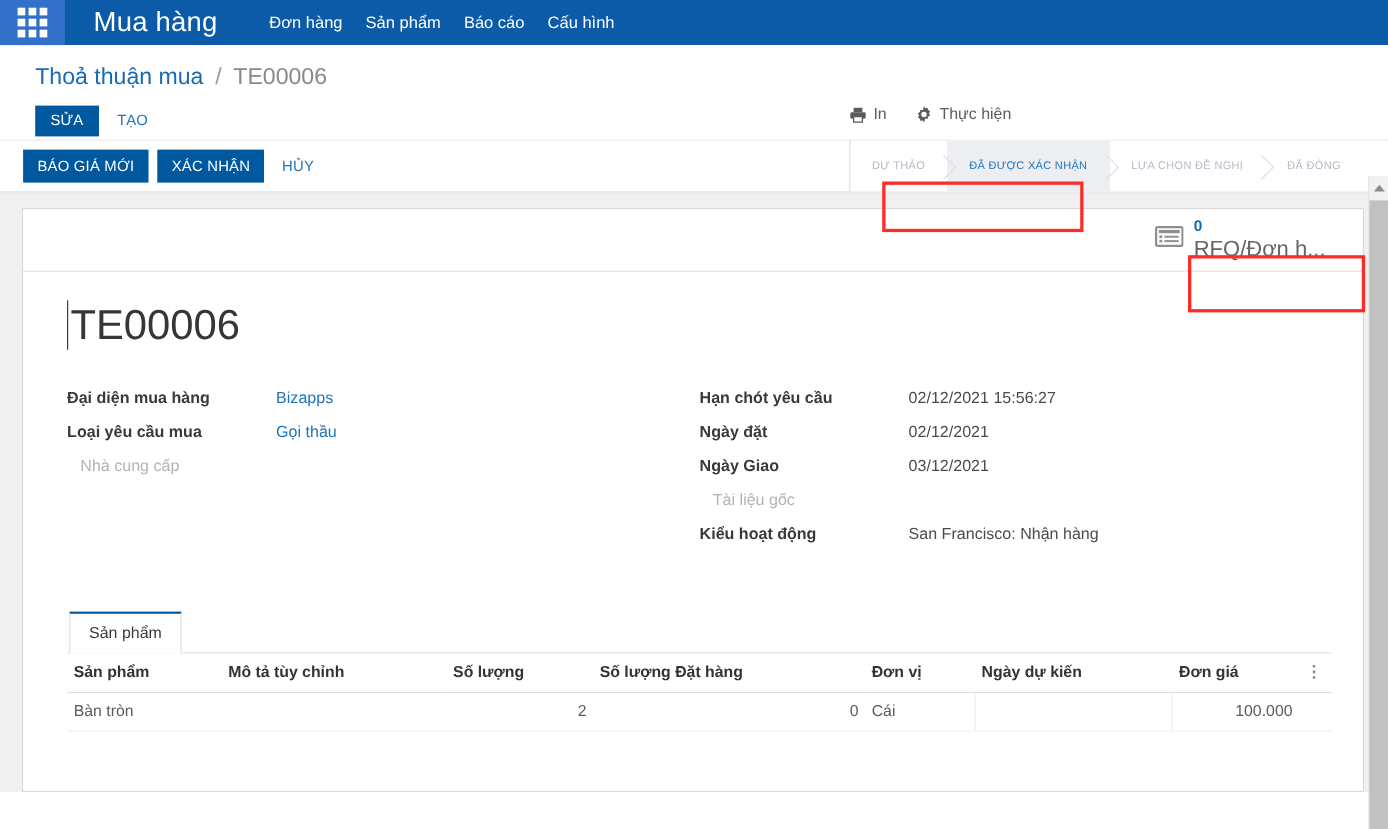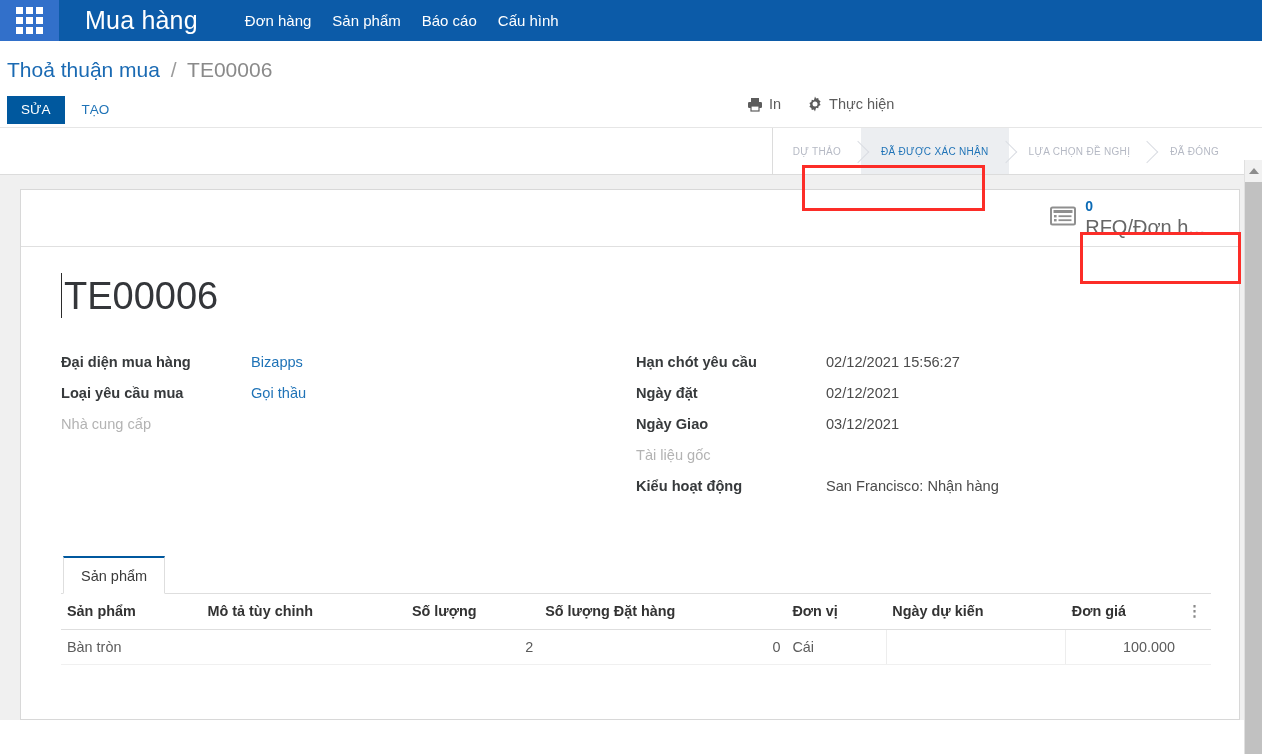--- a/index.html
+++ b/index.html
@@ -62,21 +62,21 @@
     color: #ffffff;
     font-size: 15px;
     cursor: pointer;
     white-space: nowrap;
   }
 
   
   .control-panel {
     background: #ffffff;
     position: relative;
-    padding-left: 7px;
+    padding-left: 32px;
     border-bottom: 1px solid #e6e6e6;
   }
   .breadcrumb {
     padding-top: 17px;
     font-size: 21px;
     white-space: nowrap;
   }
   .breadcrumb .crumb-link {
     color: #1a6ab3;
     cursor: pointer;
@@ -303,20 +303,21 @@
   .field-label {
     width: 190px;
     font-size: 14.6px;
     font-weight: bold;
     color: #373a3c;
     white-space: nowrap;
   }
   .field-label.empty {
     color: #b3b3b3;
     font-weight: normal;
+    margin-left: 12px;
   }
   .field-value {
     font-size: 14.6px;
     color: #4b4b4b;
     white-space: nowrap;
   }
   .field-value.link {
     color: #1f73b7;
     cursor: pointer;
   }
@@ -463,20 +464,25 @@
             <circle cx="8" cy="8" r="2.5" fill="#ffffff"></circle>
           </svg>
         </span>
         <span>Thực hiện</span>
       </div>
     </div>
   </div>
 </div>
 
 <div class="sb-row">
+  <div class="sb-left">
+    <button class="btn-action">BÁO GIÁ MỚI</button>
+    <button class="btn-action">XÁC NHẬN</button>
+    <button class="btn-action-link">HỦY</button>
+  </div>
   <div class="statusbar">
     <div class="st-item">DỰ THẢO</div>
     <div class="st-item active">ĐÃ ĐƯỢC XÁC NHẬN</div>
     <div class="st-item">LỰA CHỌN ĐỀ NGHỊ</div>
     <div class="st-item">ĐÃ ĐÓNG</div>
   </div>
 </div>
 
 <div class="sheet-wrap">
   <div class="sheet">

